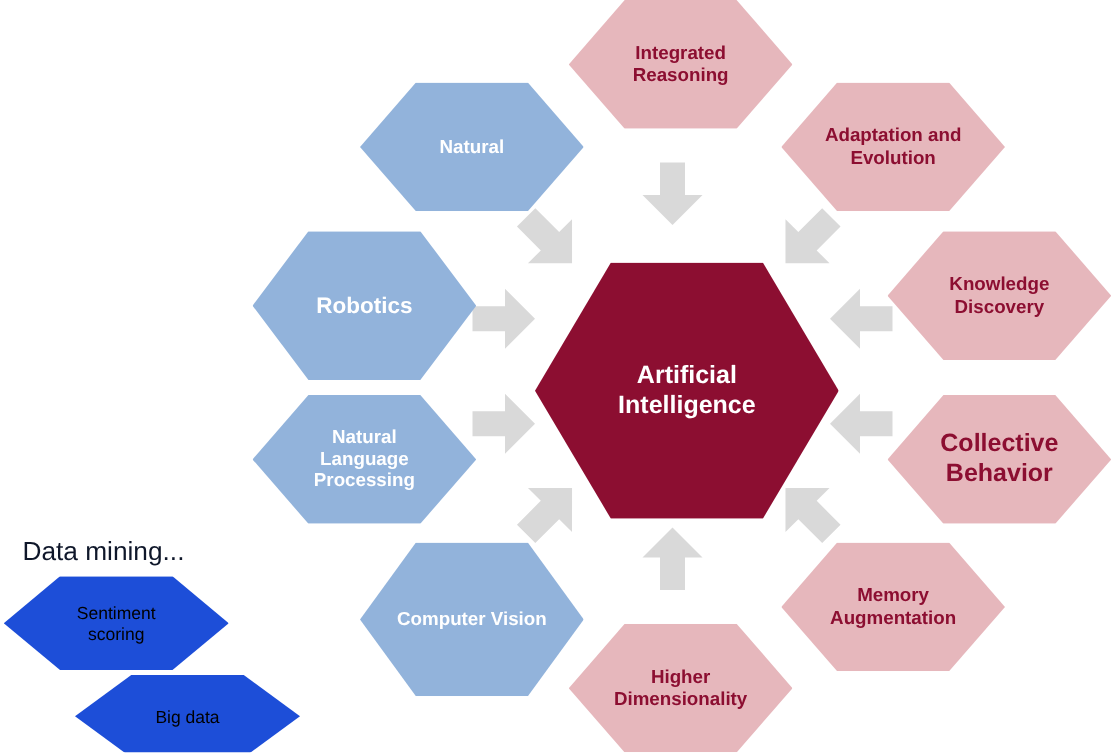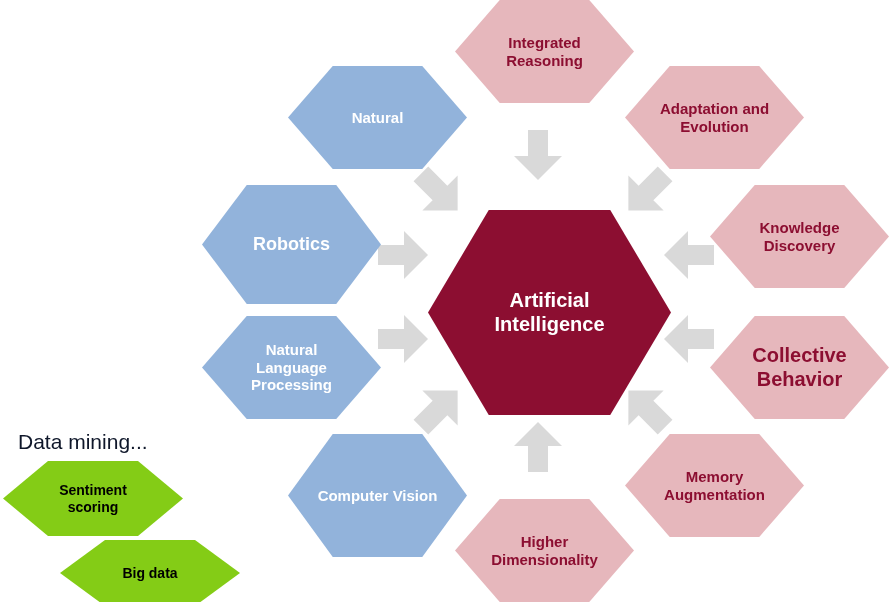--- a/index.html
+++ b/index.html
@@ -30,21 +30,21 @@
     box-sizing: border-box;
     user-select: none;
   }
   .hex-label {
     display: block;
     white-space: pre-line;
     padding: 0 6px;
   }
   .hex.pink   { background: #E6B7BC; color: #8C0E31; font-weight: bold; }
   .hex.blue   { background: #92B3DB; color: #FFFFFF; font-weight: bold; }
-  .hex.gray   { background: #84cc16; color: #000000; font-weight: bold; }
+  .hex.gray   { background: #1d4ed8; color: #000000; font-weight: normal; }
   .hex.center { background: #8C0E31; color: #FFFFFF; font-weight: bold; }
 
   .arrow {
     position: absolute;
   }
   .arrow svg { display: block; overflow: visible; }
 
   .section-label {
     position: absolute;
     color: #0f172a;

